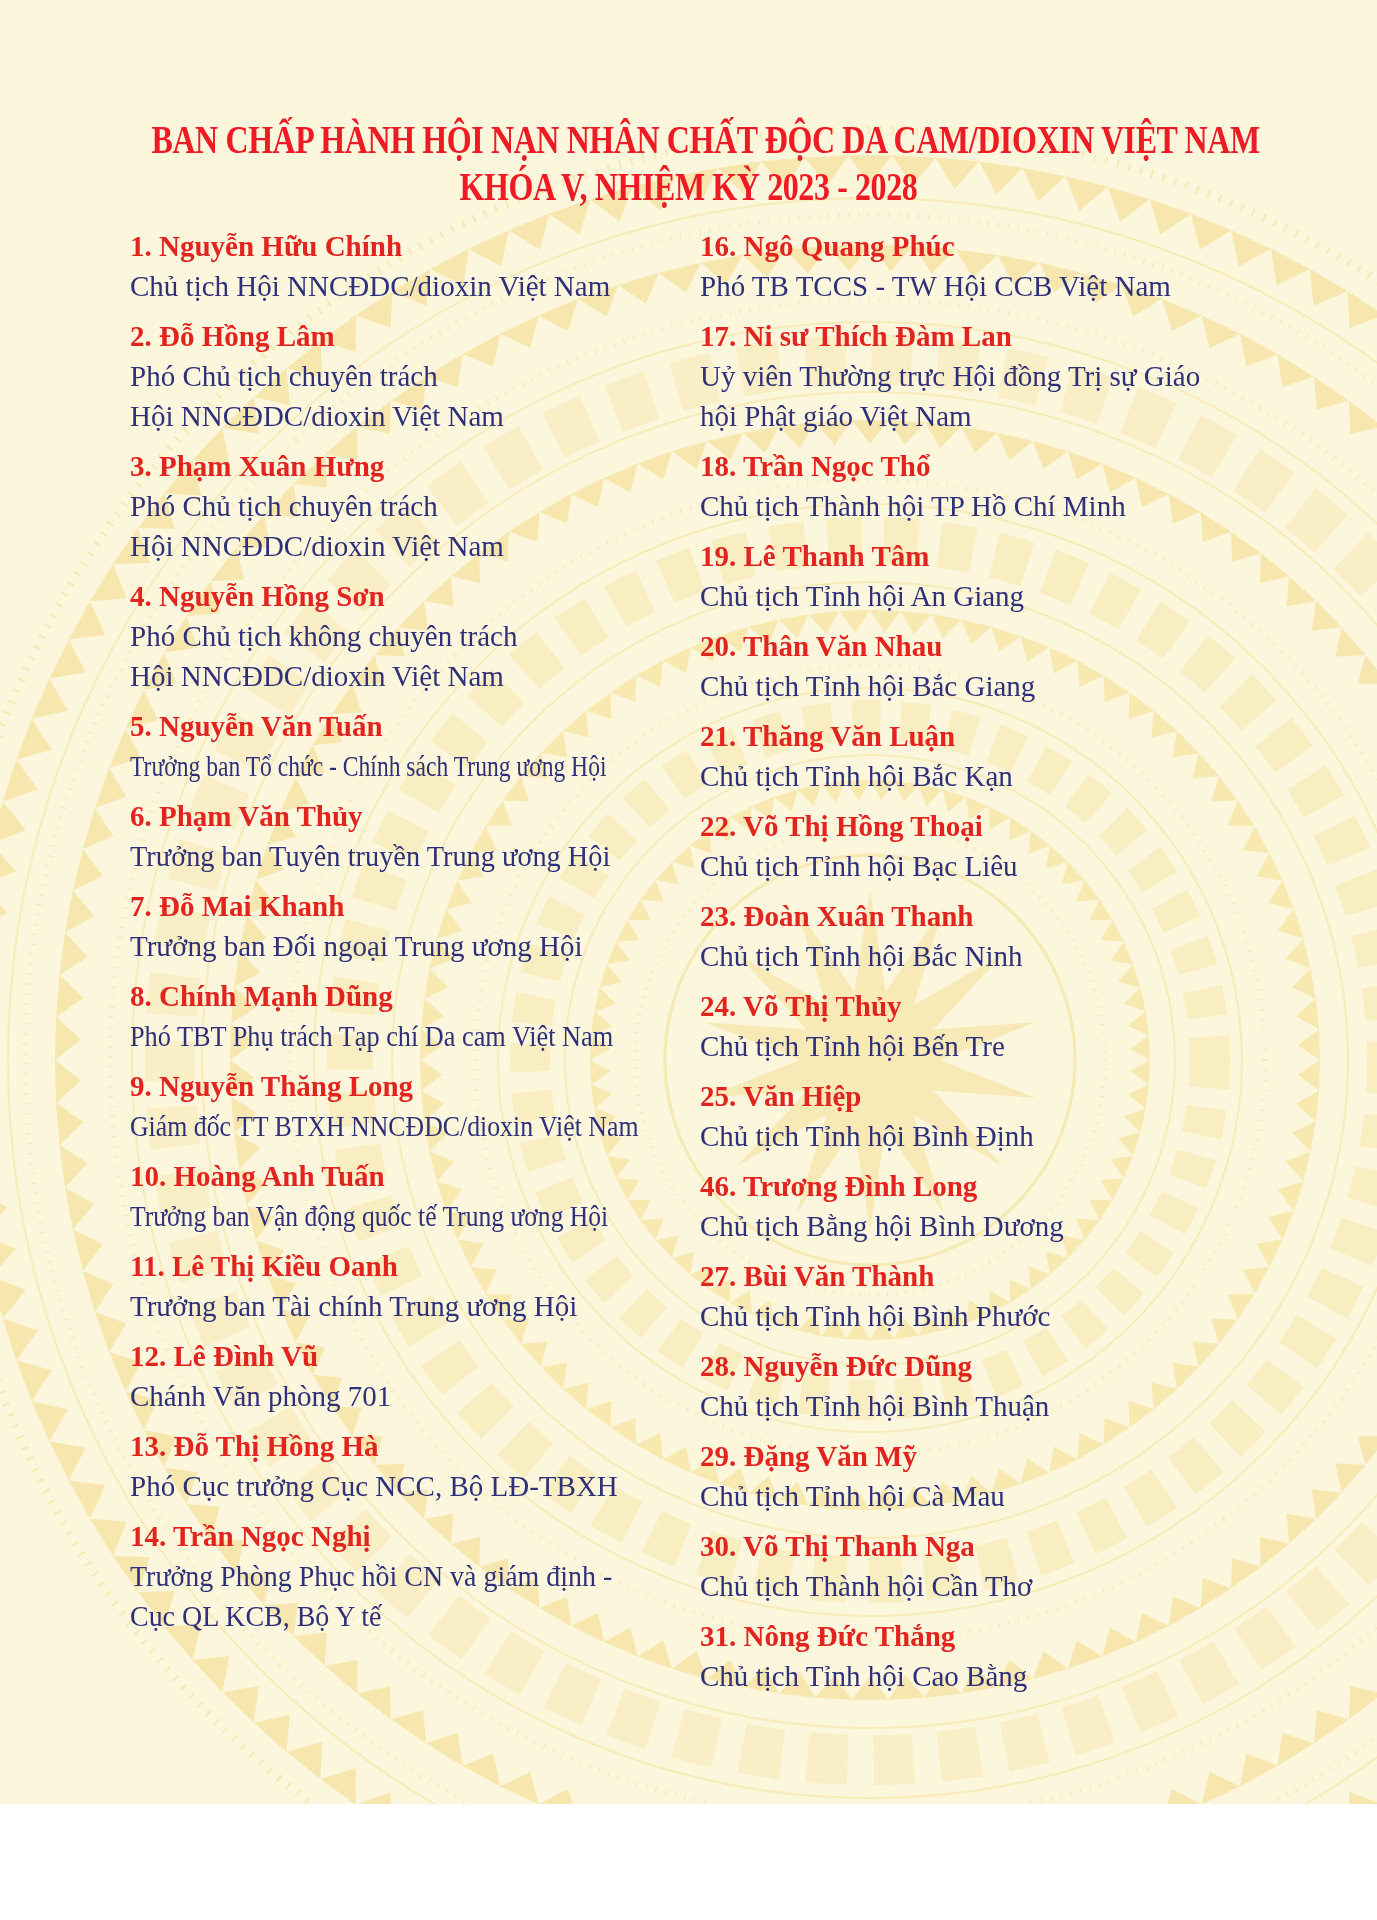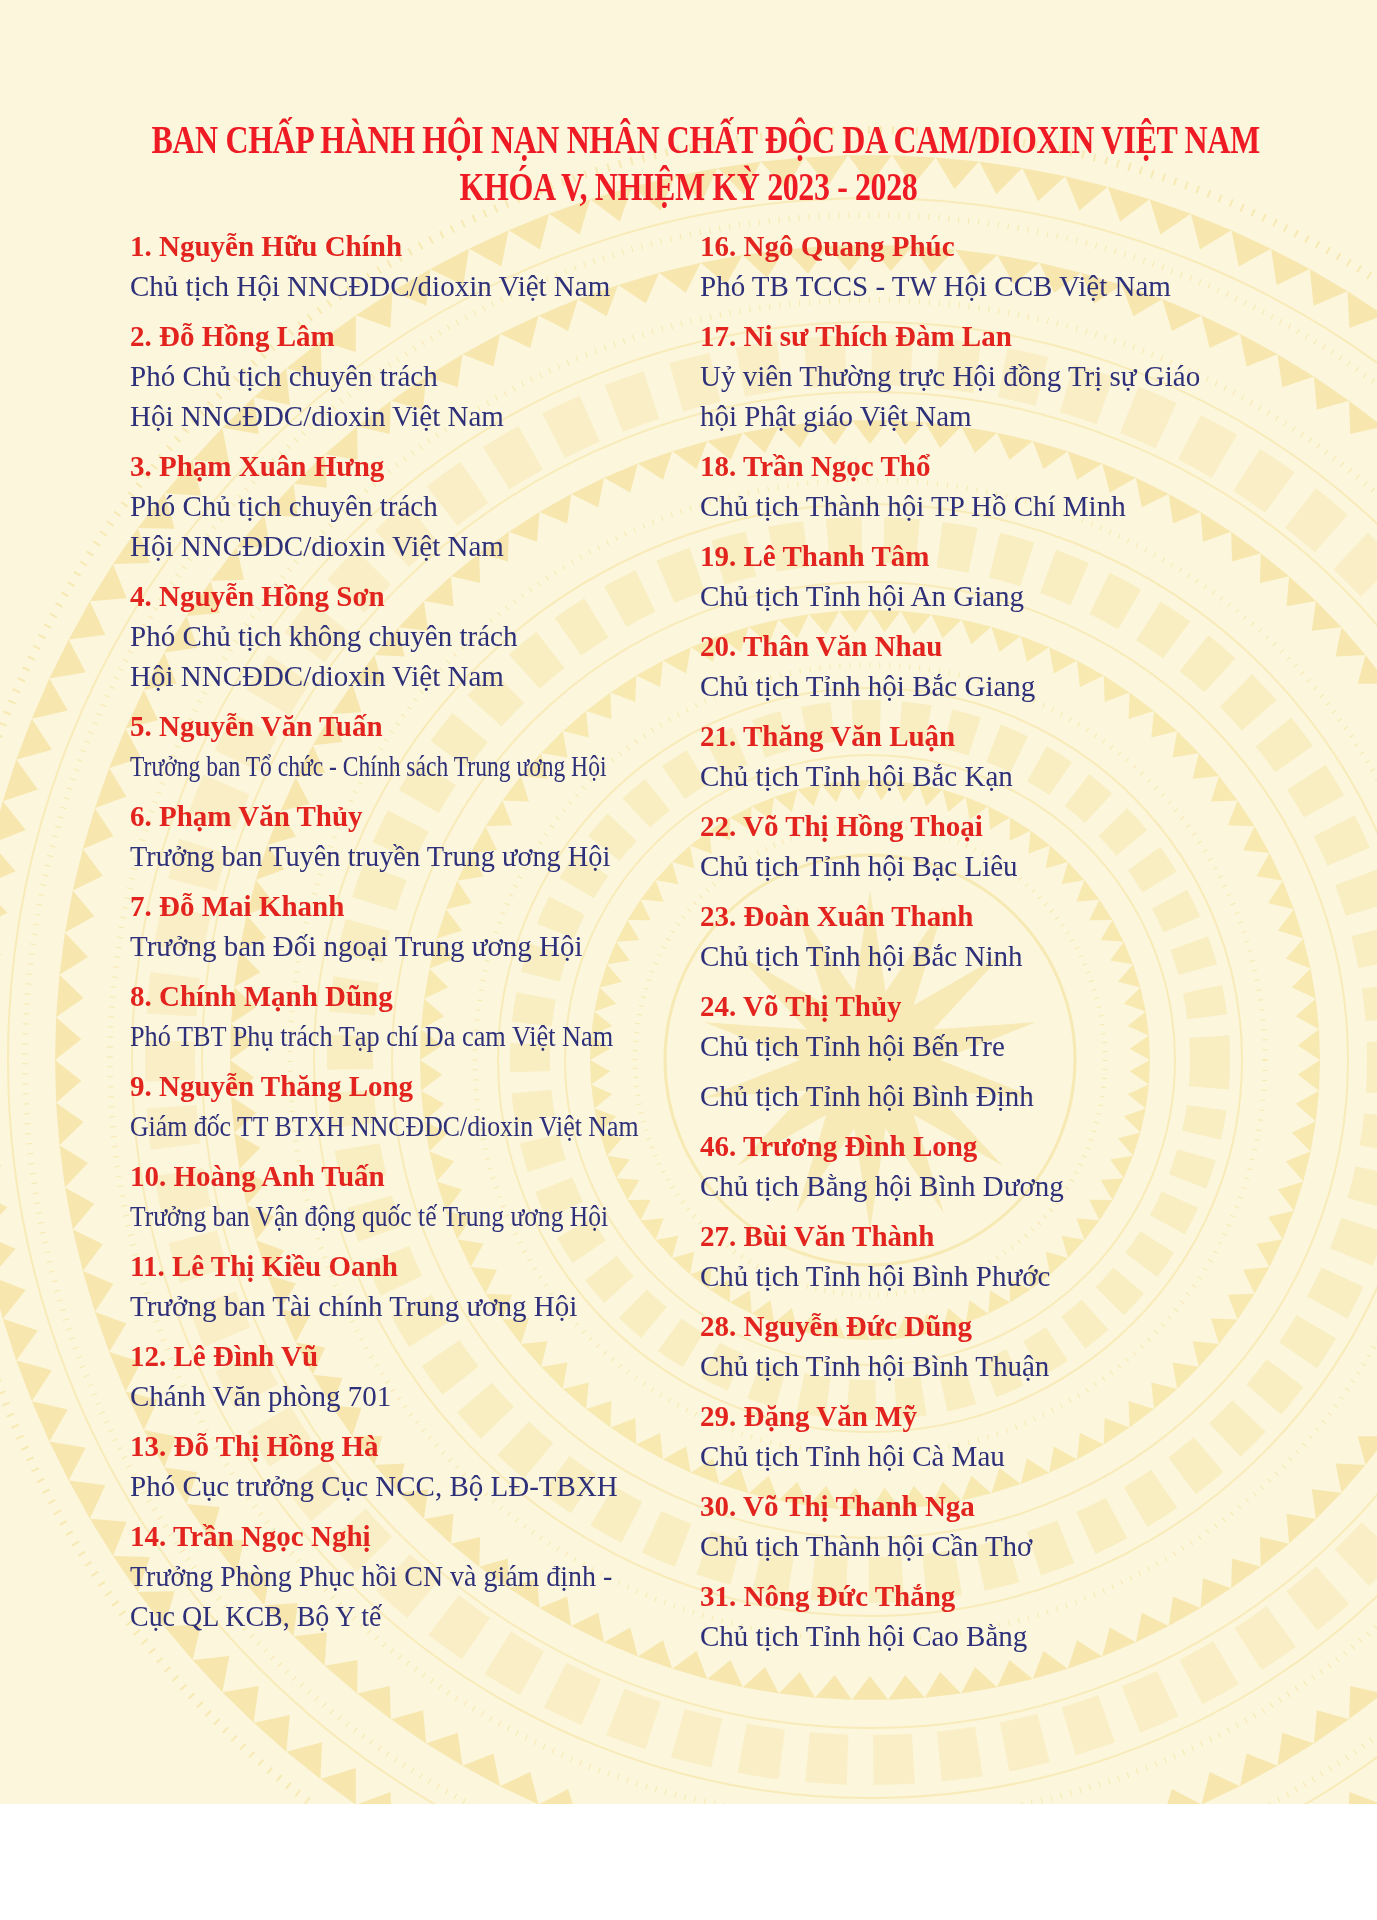--- a/index.html
+++ b/index.html
@@ -213,20 +213,21 @@
     <div class="member-name"><span class="member-num">23.</span> <span class="member-nm">Đoàn Xuân Thanh</span></div>
     <div class="member-role">Chủ tịch Tỉnh hội Bắc Ninh</div>
   </article>
 
   <article class="member">
     <div class="member-name"><span class="member-num">24.</span> <span class="member-nm">Võ Thị Thủy</span></div>
     <div class="member-role">Chủ tịch Tỉnh hội Bến Tre</div>
   </article>
 
   <article class="member">
+    <div class="member-name"><span class="member-num">25.</span> <span class="member-nm">Văn Hiệp</span></div>
     <div class="member-role">Chủ tịch Tỉnh hội Bình Định</div>
   </article>
 
   <article class="member">
     <div class="member-name"><span class="member-num">46.</span> <span class="member-nm">Trương Đình Long</span></div>
     <div class="member-role">Chủ tịch Bằng hội Bình Dương</div>
   </article>
 
   <article class="member">
     <div class="member-name"><span class="member-num">27.</span> <span class="member-nm">Bùi Văn Thành</span></div>

